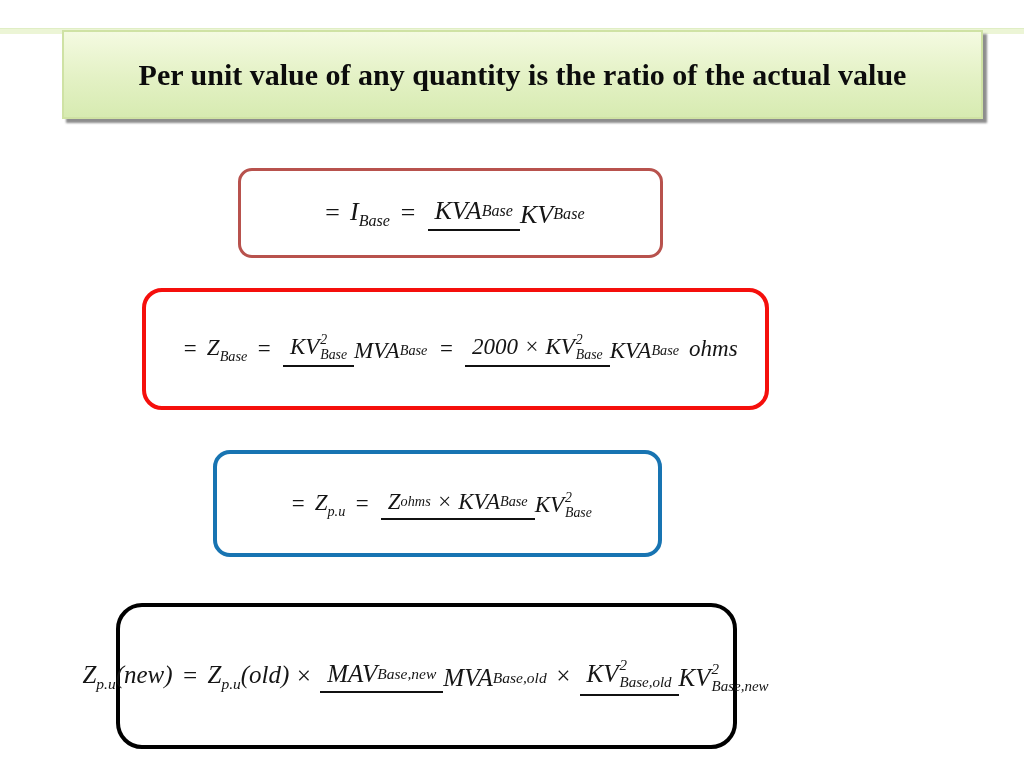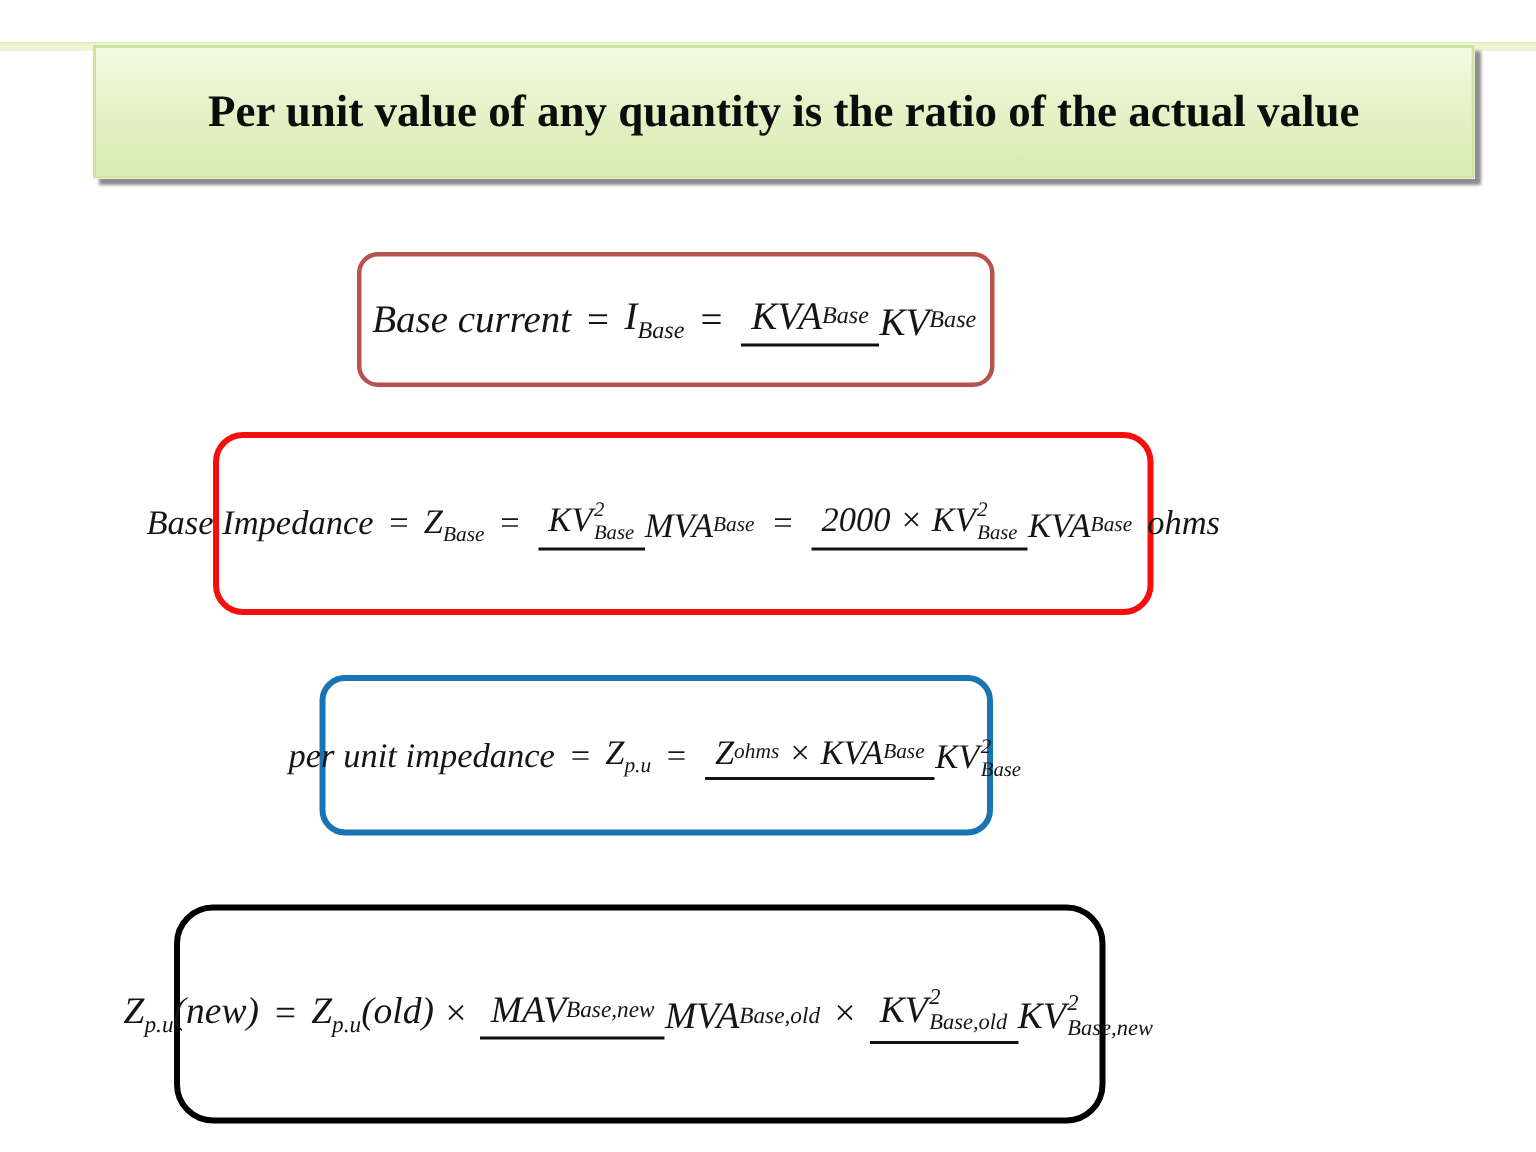--- a/index.html
+++ b/index.html
@@ -98,38 +98,36 @@
 
 <div class="slide">
 
   <div class="top-strip"></div>
 
   <div class="title-box">
     <div class="title-line">Per unit value of any quantity is the ratio of the actual value</div>
   </div>
 
   <div class="fbox box1">
-    <span>Base current</span>
     <span class="eq">=</span>
     <span><span>I</span><sub class="s">Base</sub></span>
     <span class="eq">=</span>
     <span class="frac">
       <span class="num">
           <span>KVA</span>
           <sub class="s">Base</sub>
         </span>
       <span class="den">
           <span>KV</span>
           <sub class="s">Base</sub>
         </span>
     </span>
   </div>
 
   <div class="fbox box2">
-    <span>Base Impedance</span>
     <span class="eq">=</span>
     <span><span>Z</span><sub class="s">Base</sub></span>
     <span class="eq">=</span>
     <span class="frac">
       <span class="num">
           <span>KV</span>
           <span class="ss">
             <span>2</span>
             <span>Base</span>
           </span>
@@ -152,21 +150,20 @@
         </span>
       <span class="den">
           <span>KVA</span>
           <sub class="s">Base</sub>
         </span>
     </span>
     <span style="margin-left:8px">ohms</span>
   </div>
 
   <div class="fbox box3">
-    <span>per unit impedance</span>
     <span class="eq">=</span>
     <span><span>Z</span><sub class="s">p.u</sub></span>
     <span class="eq">=</span>
     <span class="frac">
       <span class="num">
           <span>Z</span>
           <sub class="s">ohms</sub>
           <span class="times">×</span>
           <span>KVA</span>
           <sub class="s">Base</sub>

